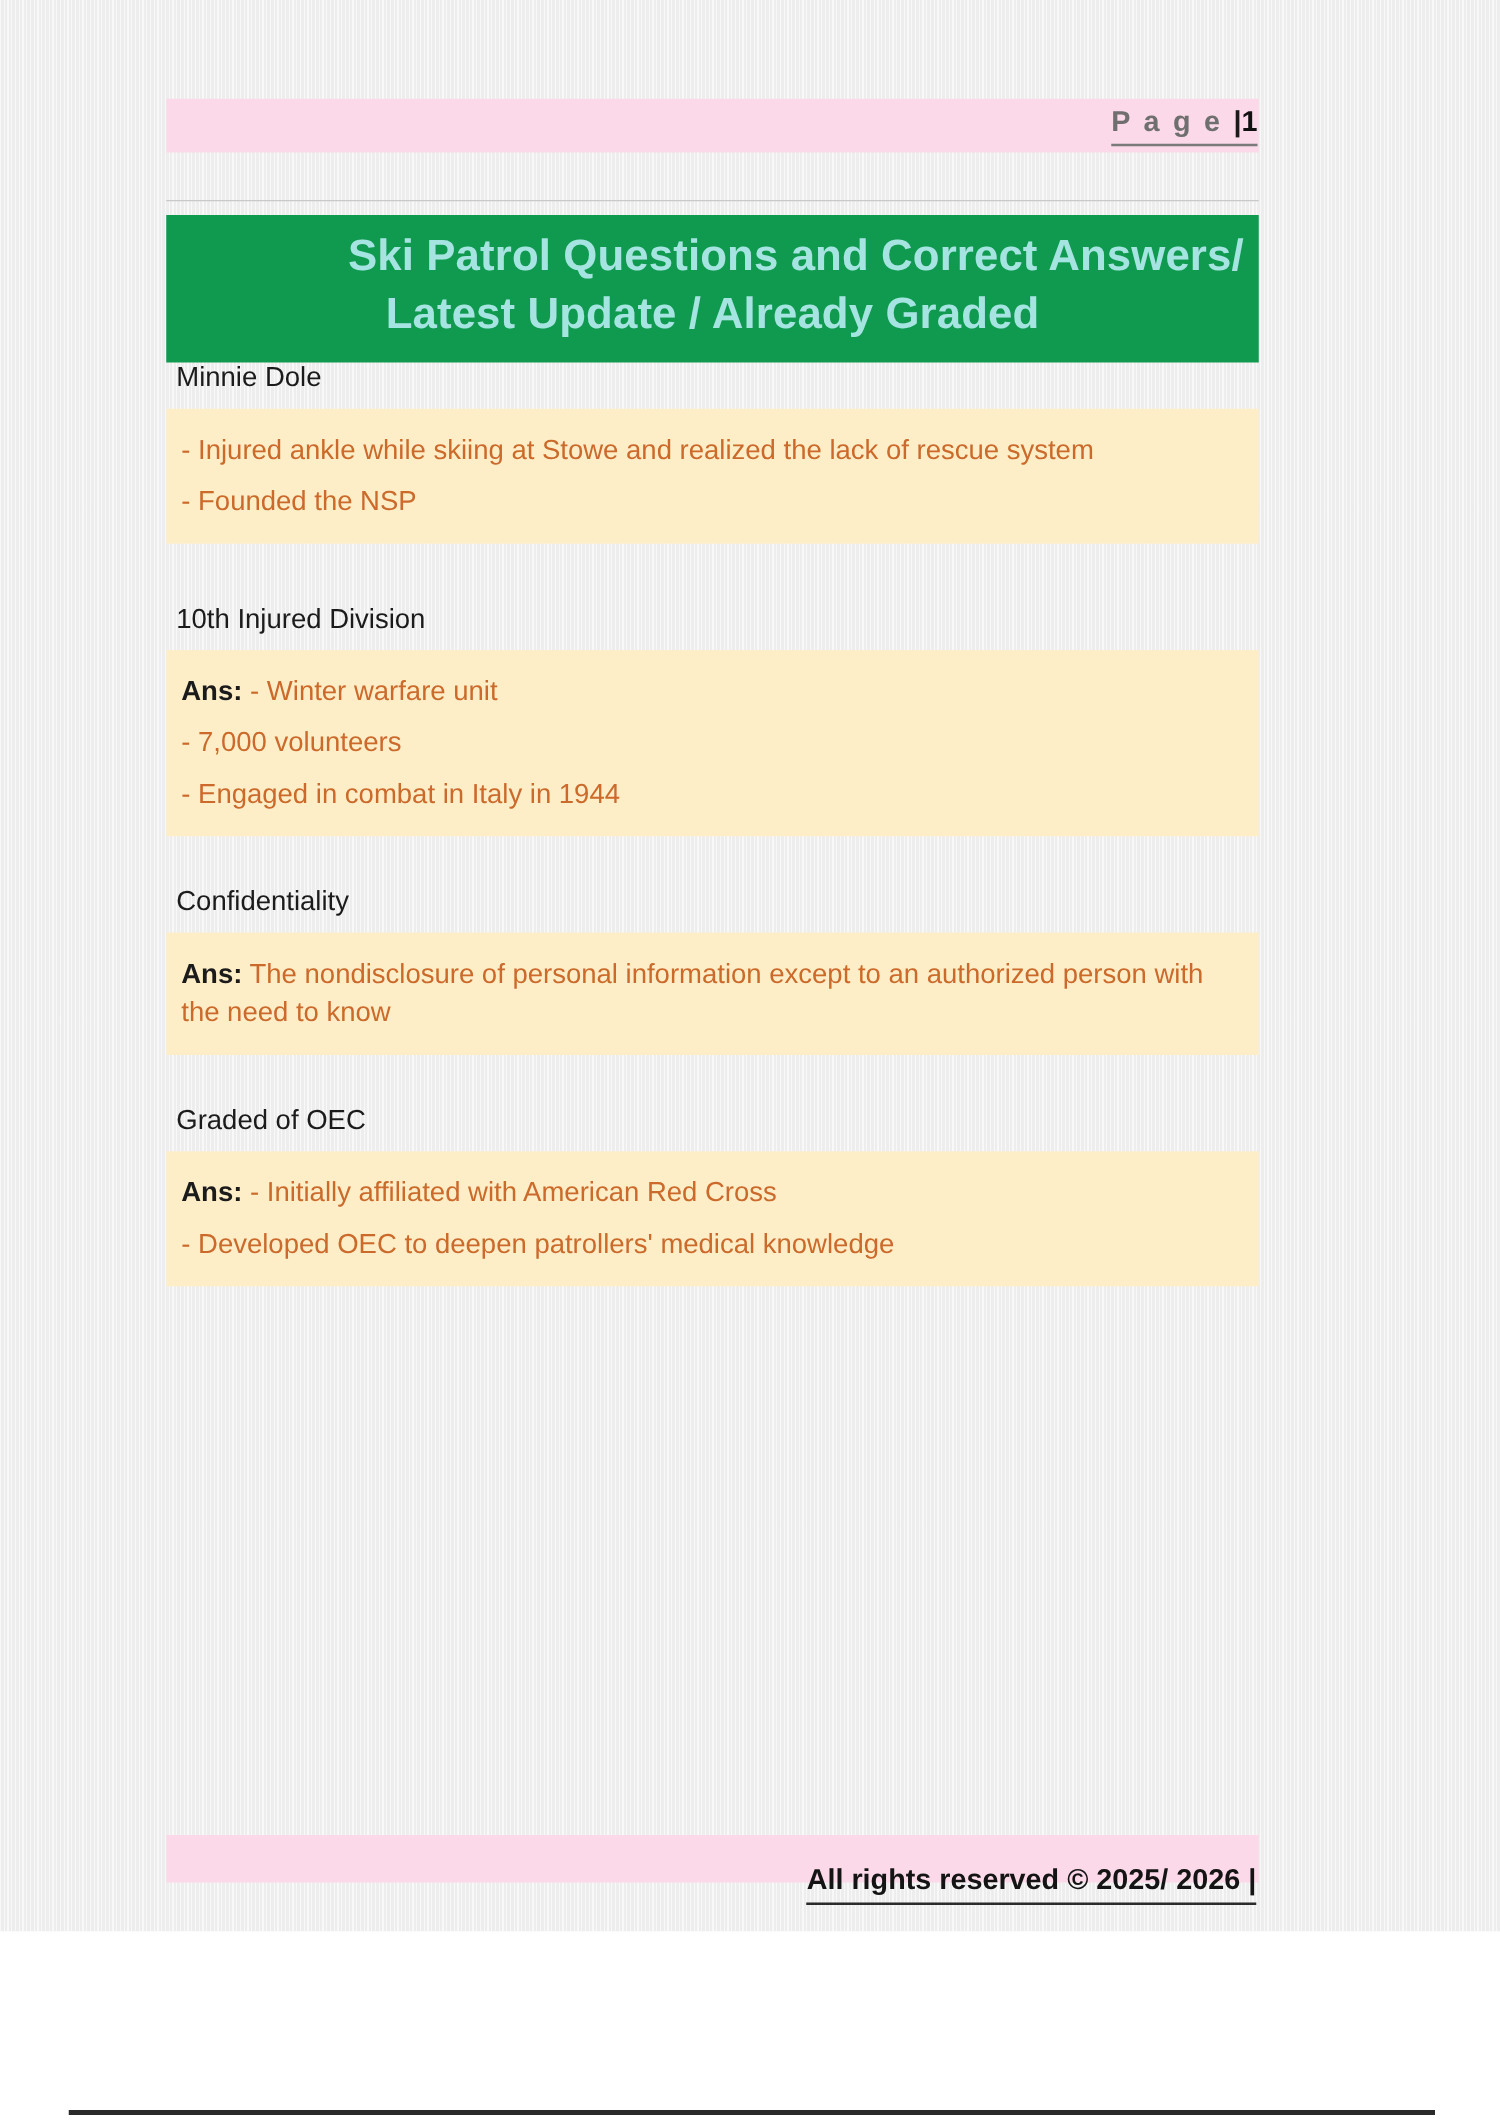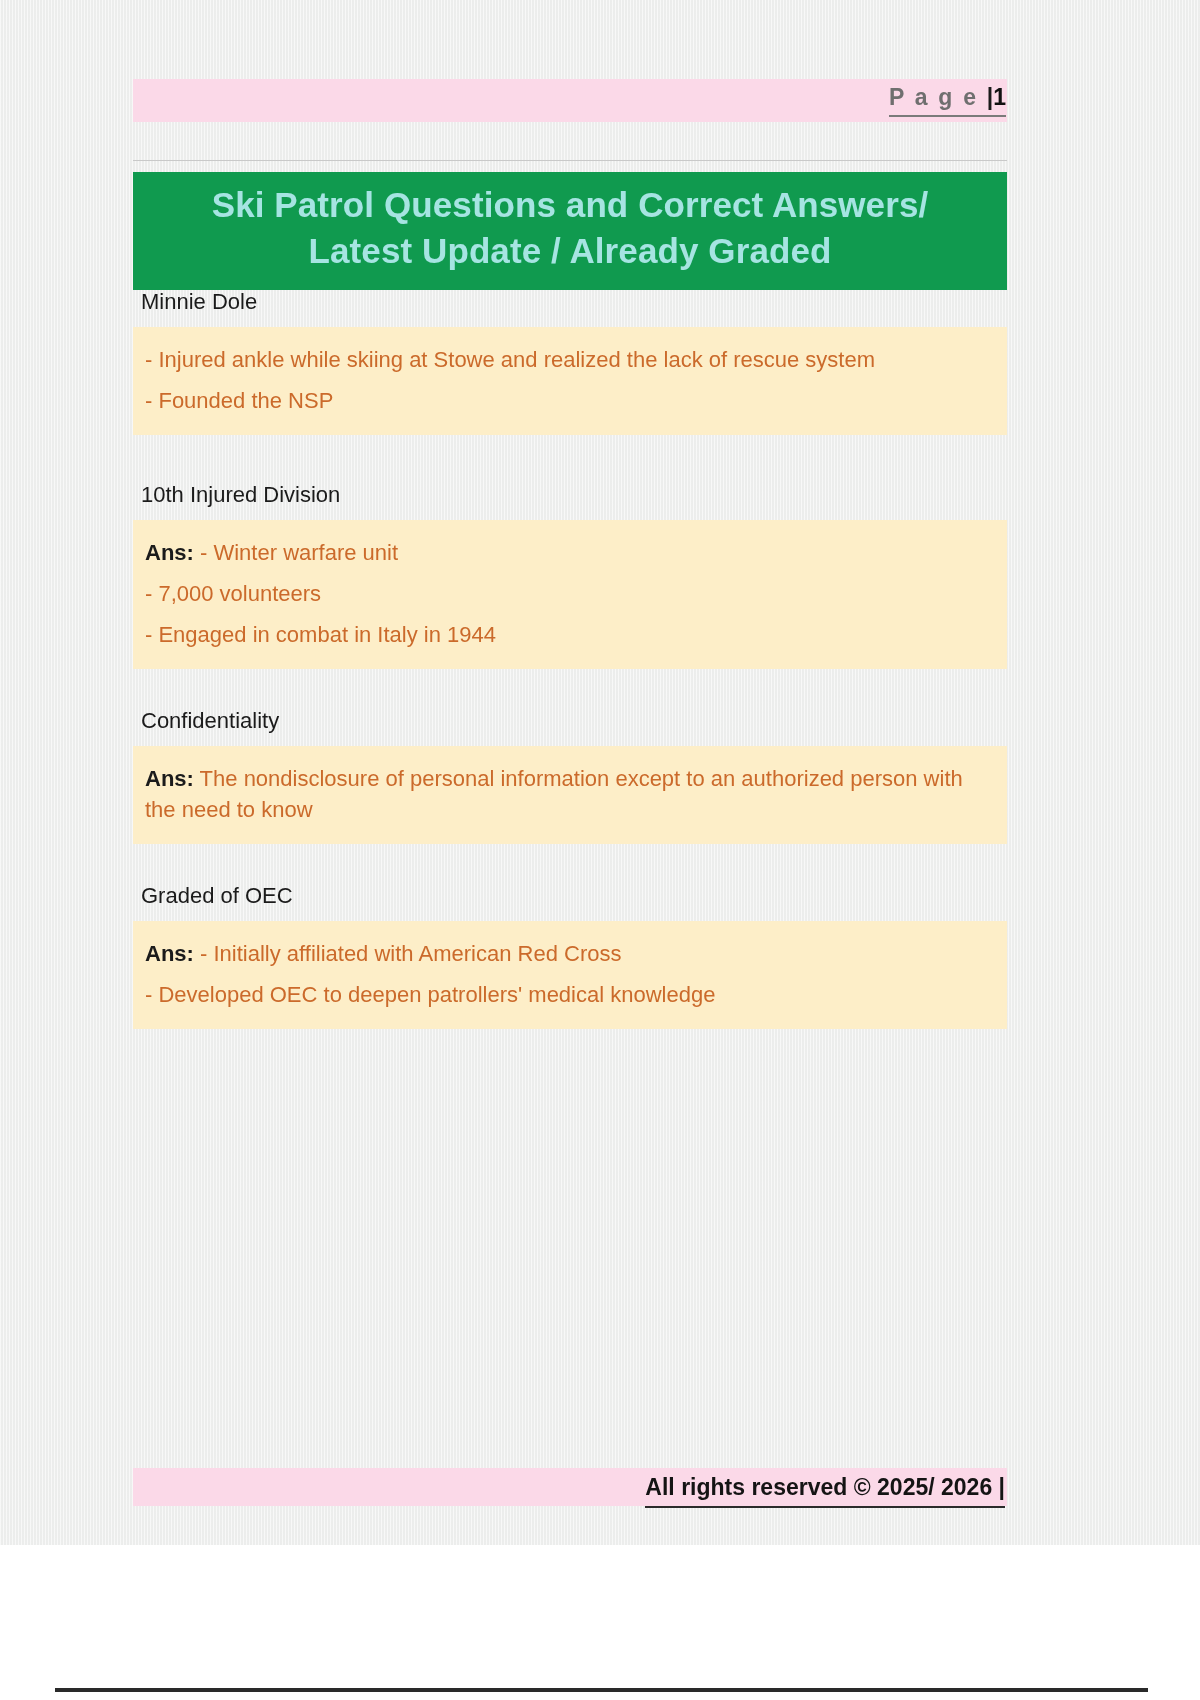--- a/index.html
+++ b/index.html
@@ -84,21 +84,21 @@
     padding: 10px 12px 16px 12px;
     box-sizing: border-box;
     background: #109a4f;
     color: #a6e4e2;
     font-size: 35px;
     font-weight: bold;
     line-height: 1.32;
     text-align: center;
     letter-spacing: 0.1px;
   }
-  .title-line-1 { display: block; text-align: center; }
+  .title-line-1 { display: block; text-align: right; }
   .title-line-2 { display: block; }
 
   
   .qa-list {
     position: absolute;
     left: 133px;
     top: 282px;
     width: 874px;
   }
   .qa-item { margin-bottom: 32px; }
@@ -132,21 +132,21 @@
     position: absolute;
     left: 133px;
     top: 1468px;
     width: 874px;
     height: 38px;
     background: #fbd9e8;
   }
   .footer-text {
     position: absolute;
     right: 2px;
-    top: 0;
+    top: 16px;
     height: 38px;
     line-height: 38px;
     font-size: 23px;
     font-weight: bold;
     color: #141414;
     white-space: nowrap;
     border-bottom: 2px solid #2b2b2b;
   }
 
   

